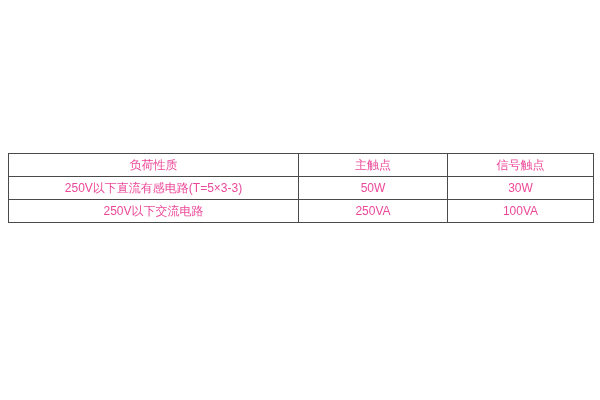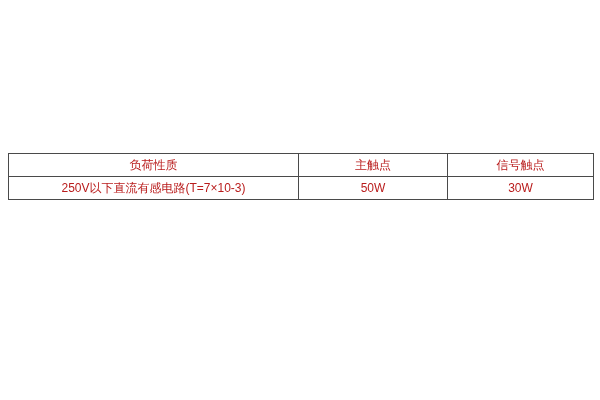--- a/index.html
+++ b/index.html
@@ -31,21 +31,21 @@
   table.spec-table col.c3 { width: 146px; }
   table.spec-table th,
   table.spec-table td {
     border: 1px solid #4a4a4a;
     height: 22px;
     padding: 0 20px;
     text-align: center;
     vertical-align: middle;
     font-size: 12px;
     font-weight: normal;
-    color: #b91c1c;
+    color: #ec4899;
     line-height: 1;
     white-space: nowrap;
     overflow: hidden;
   }
   table.spec-table {
     border: 1px solid #3d3d3d;
   }
 </style>
 </head>
 <body>
@@ -59,19 +59,24 @@
     </colgroup>
     <thead>
       <tr>
         <th>负荷性质</th>
         <th>主触点</th>
         <th>信号触点</th>
       </tr>
     </thead>
     <tbody>
       <tr>
-        <td>250V以下直流有感电路(T=7×10-3)</td>
+        <td>250V以下直流有感电路(T=5×3-3)</td>
         <td>50W</td>
         <td>30W</td>
+      </tr>
+      <tr>
+        <td>250V以下交流电路</td>
+        <td>250VA</td>
+        <td>100VA</td>
       </tr>
     </tbody>
   </table>
 </div>
 
 </body></html>

